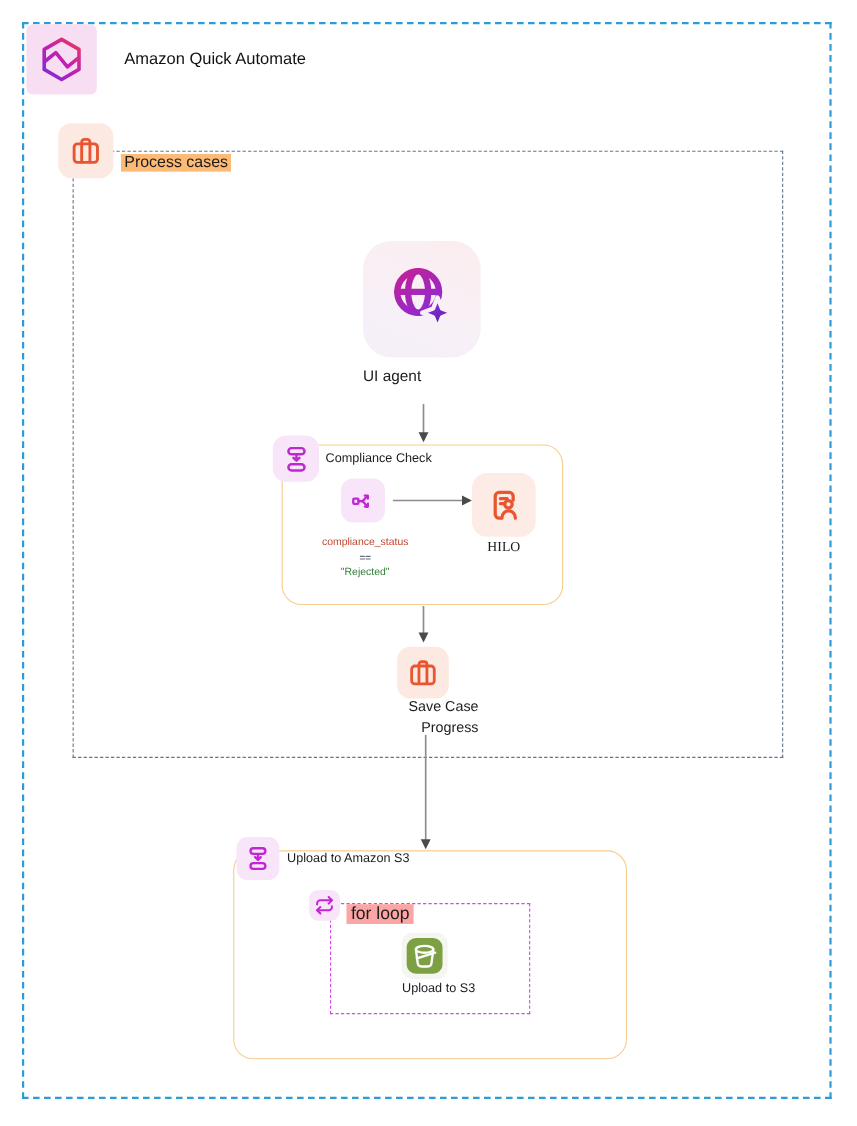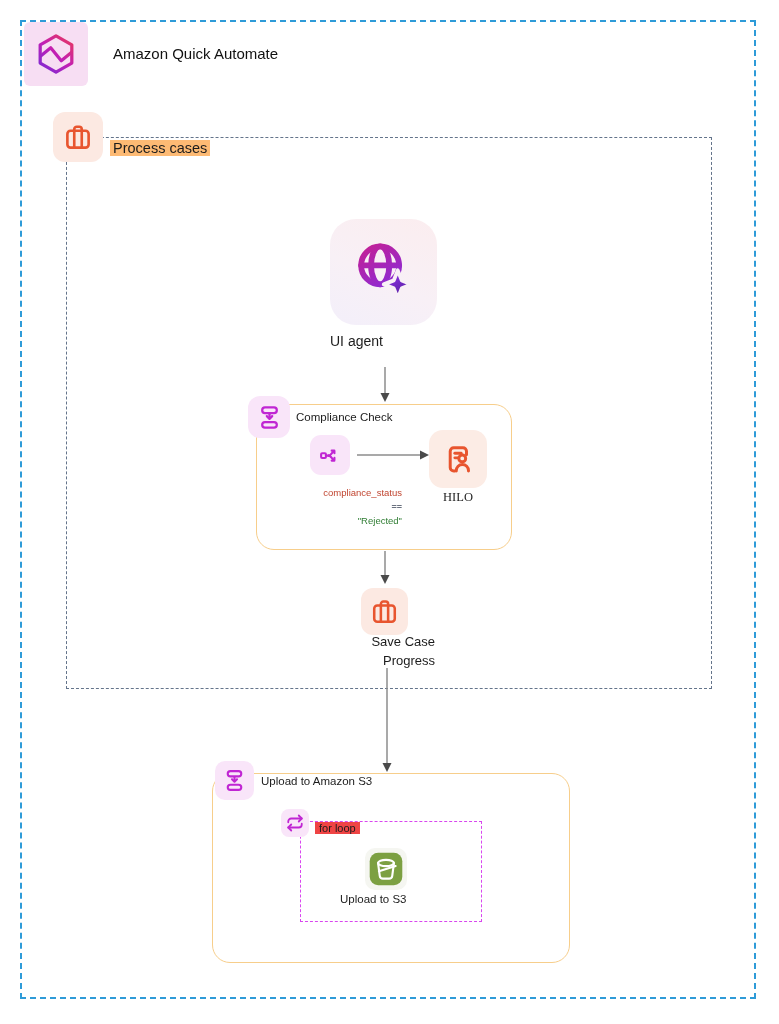--- a/index.html
+++ b/index.html
@@ -63,21 +63,21 @@
     left: 256px; top: 404px;
     width: 256px; height: 146px;
     border: 1.5px solid #f7ce8b;
     border-radius: 18px;
     background: #ffffff;
     z-index: 2;
   }
   .compliance-tile { left: 248px; top: 396px; width: 42px; height: 42px; border-radius: 12px; }
   .compliance-label { left: 296px; top: 411px; font-size: 11.5px; }
   .condition-tile { left: 310px; top: 435px; width: 40px; height: 40px; border-radius: 11px; }
-  .condition-text { left: 262px; top: 486px; width: 140px; text-align: right; line-height: 14px; }
+  .condition-text { left: 262px; top: 486px; width: 140px; text-align: center; line-height: 14px; }
   .cond-var { font-size: 9.5px; color: #c14631; }
   .cond-op  { font-size: 9px;  color: #6b7280; font-weight: bold; }
   .cond-val { font-size: 9.5px; color: #2f7d33; }
   .hilo-tile-pos { left: 429px; top: 430px; width: 58px; height: 58px; border-radius: 14px; }
   .hilo-label { left: 429px; top: 490px; width: 58px; text-align: center; font-size: 12.5px; font-family: Liberation Serif, serif; }
 
   
   .save-tile { left: 361px; top: 588px; width: 47px; height: 47px; border-radius: 12px; }
   .save-label { left: 335px; top: 632px; width: 100px; text-align: right; font-size: 13px; line-height: 19px; }
 
@@ -94,23 +94,23 @@
   .upload-tile { left: 215px; top: 761px; width: 39px; height: 39px; border-radius: 10px; }
   .upload-label { left: 261px; top: 775px; font-size: 11.5px; }
   .loop-box {
     position: absolute;
     left: 300px; top: 821px;
     width: 182px; height: 101px;
     border: 1.5px dashed #d946ef;
     z-index: 3;
   }
   .loop-tile { left: 281px; top: 809px; width: 28px; height: 28px; border-radius: 8px; }
-  .loop-label { left: 315px; top: 822px; font-size: 11px; background: #ef4444; padding: 0 4px; }
+  .loop-label { left: 315px; top: 822px; font-size: 16px; background: #fca5a5; padding: 0 4px; }
   .s3-tile { left: 365px; top: 848px; width: 42px; height: 42px; border-radius: 10px; background: #f5f6f1; }
-  .s3-label { left: 340px; top: 893px; width: 92px; text-align: left; font-size: 11.5px; }
+  .s3-label { left: 340px; top: 893px; width: 92px; text-align: right; font-size: 11.5px; }
 
   .arrow { position: absolute; z-index: 4; }
 </style>
 </head>
 <body>
 
 <div class="page">
 
   <div class="canvas-border"></div>
 

